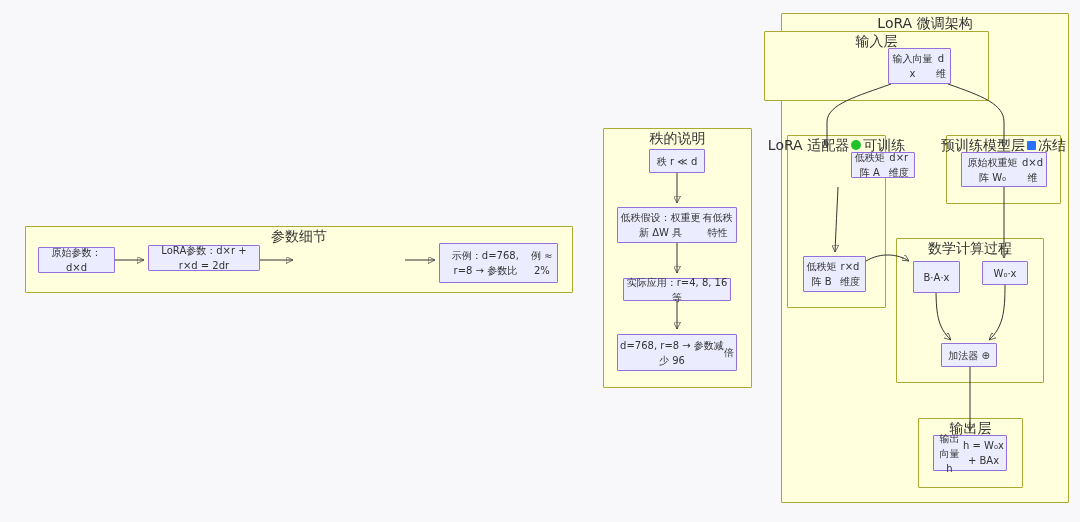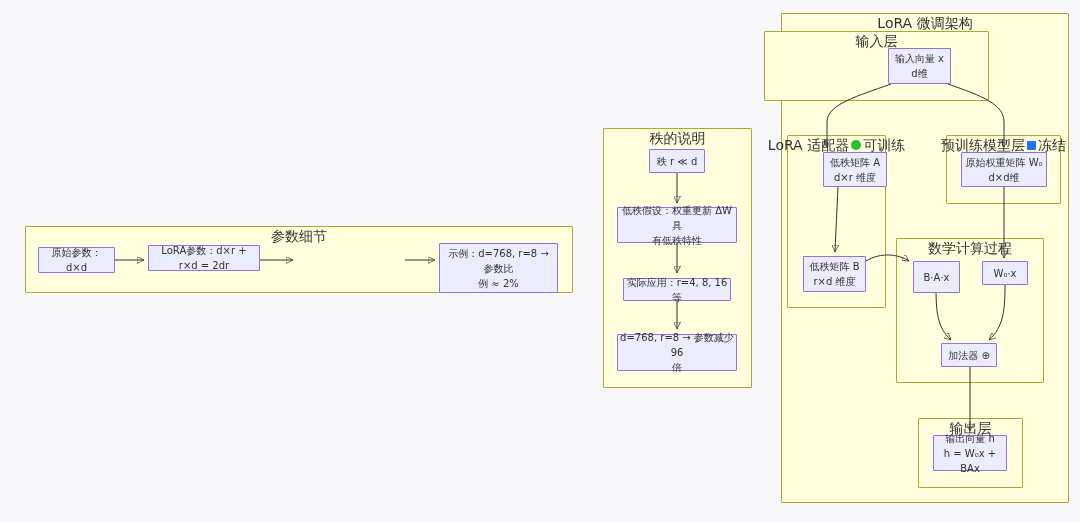--- a/index.html
+++ b/index.html
@@ -18,21 +18,21 @@
     position:absolute;background:var(--cluster-fill);
     border:1px solid var(--cluster-border);border-radius:1px;z-index:1;box-sizing:border-box;
   }
   .ctitle{
     position:absolute;top:3px;left:0;right:0;z-index:2;
     display:flex;justify-content:center;align-items:center;gap:2px;
     font-size:14px;line-height:12px;color:var(--text);white-space:nowrap;
   }
   .node{
     position:absolute;background:var(--node-fill);border:1px solid var(--node-border);
-    z-index:3;display:flex;flex-direction:column;align-items:center;justify-content:center;
+    z-index:3;display:flex;align-items:center;justify-content:center;
     text-align:center;font-size:10px;line-height:15px;padding:2px;box-sizing:border-box;
     border-radius:1px;
   }
   .edges{position:absolute;left:0;top:0;z-index:2;pointer-events:none;}
   .edges path{fill:none;stroke:var(--edge);stroke-width:1;}
   .dot{
     width:10px;height:10px;border-radius:50%;
     background:var(--trainable-green);display:inline-block;flex:0 0 auto;
   }
   .sq{
@@ -106,21 +106,21 @@
     <path d="M1005,285 C1005,312 1003,327 989,340" marker-end="url(#arrow)"></path>
     <path d="M970,367 L970,431" marker-end="url(#arrow)"></path>
   </svg>
 
   <div class="node" style="left:38px;top:247px;width:77px;height:26px">
     <div>原始参数：d×d</div>
   </div>
   <div class="node" style="left:148px;top:245px;width:112px;height:26px">
     <div>LoRA参数：d×r + r×d = 2dr</div>
   </div>
-  <div class="node" style="left:439px;top:243px;width:119px;height:50px">
+  <div class="node" style="left:439px;top:243px;width:119px;height:40px">
     <div>示例：d=768, r=8 → 参数比</div>
     <div>例 ≈ 2%</div>
   </div>
 
   <div class="node" style="left:649px;top:149px;width:56px;height:24px">
     <div>秩 r ≪ d</div>
   </div>
   <div class="node" style="left:617px;top:207px;width:120px;height:36px">
     <div>低秩假设：权重更新 ΔW 具</div>
     <div>有低秩特性</div>
@@ -131,21 +131,21 @@
   <div class="node" style="left:617px;top:334px;width:120px;height:37px">
     <div>d=768, r=8 → 参数减少 96</div>
     <div>倍</div>
   </div>
 
   <div class="node" style="left:888px;top:48px;width:63px;height:36px">
     <div>输入向量 x</div>
     <div>d维</div>
   </div>
 
-  <div class="node" style="left:823px;top:152px;width:64px;height:35px">
+  <div class="node" style="left:851px;top:152px;width:64px;height:26px">
     <div>低秩矩阵 A</div>
     <div>d×r 维度</div>
   </div>
 
   <div class="node" style="left:803px;top:256px;width:63px;height:36px">
     <div>低秩矩阵 B</div>
     <div>r×d 维度</div>
   </div>
 
   <div class="node" style="left:961px;top:152px;width:86px;height:35px">

